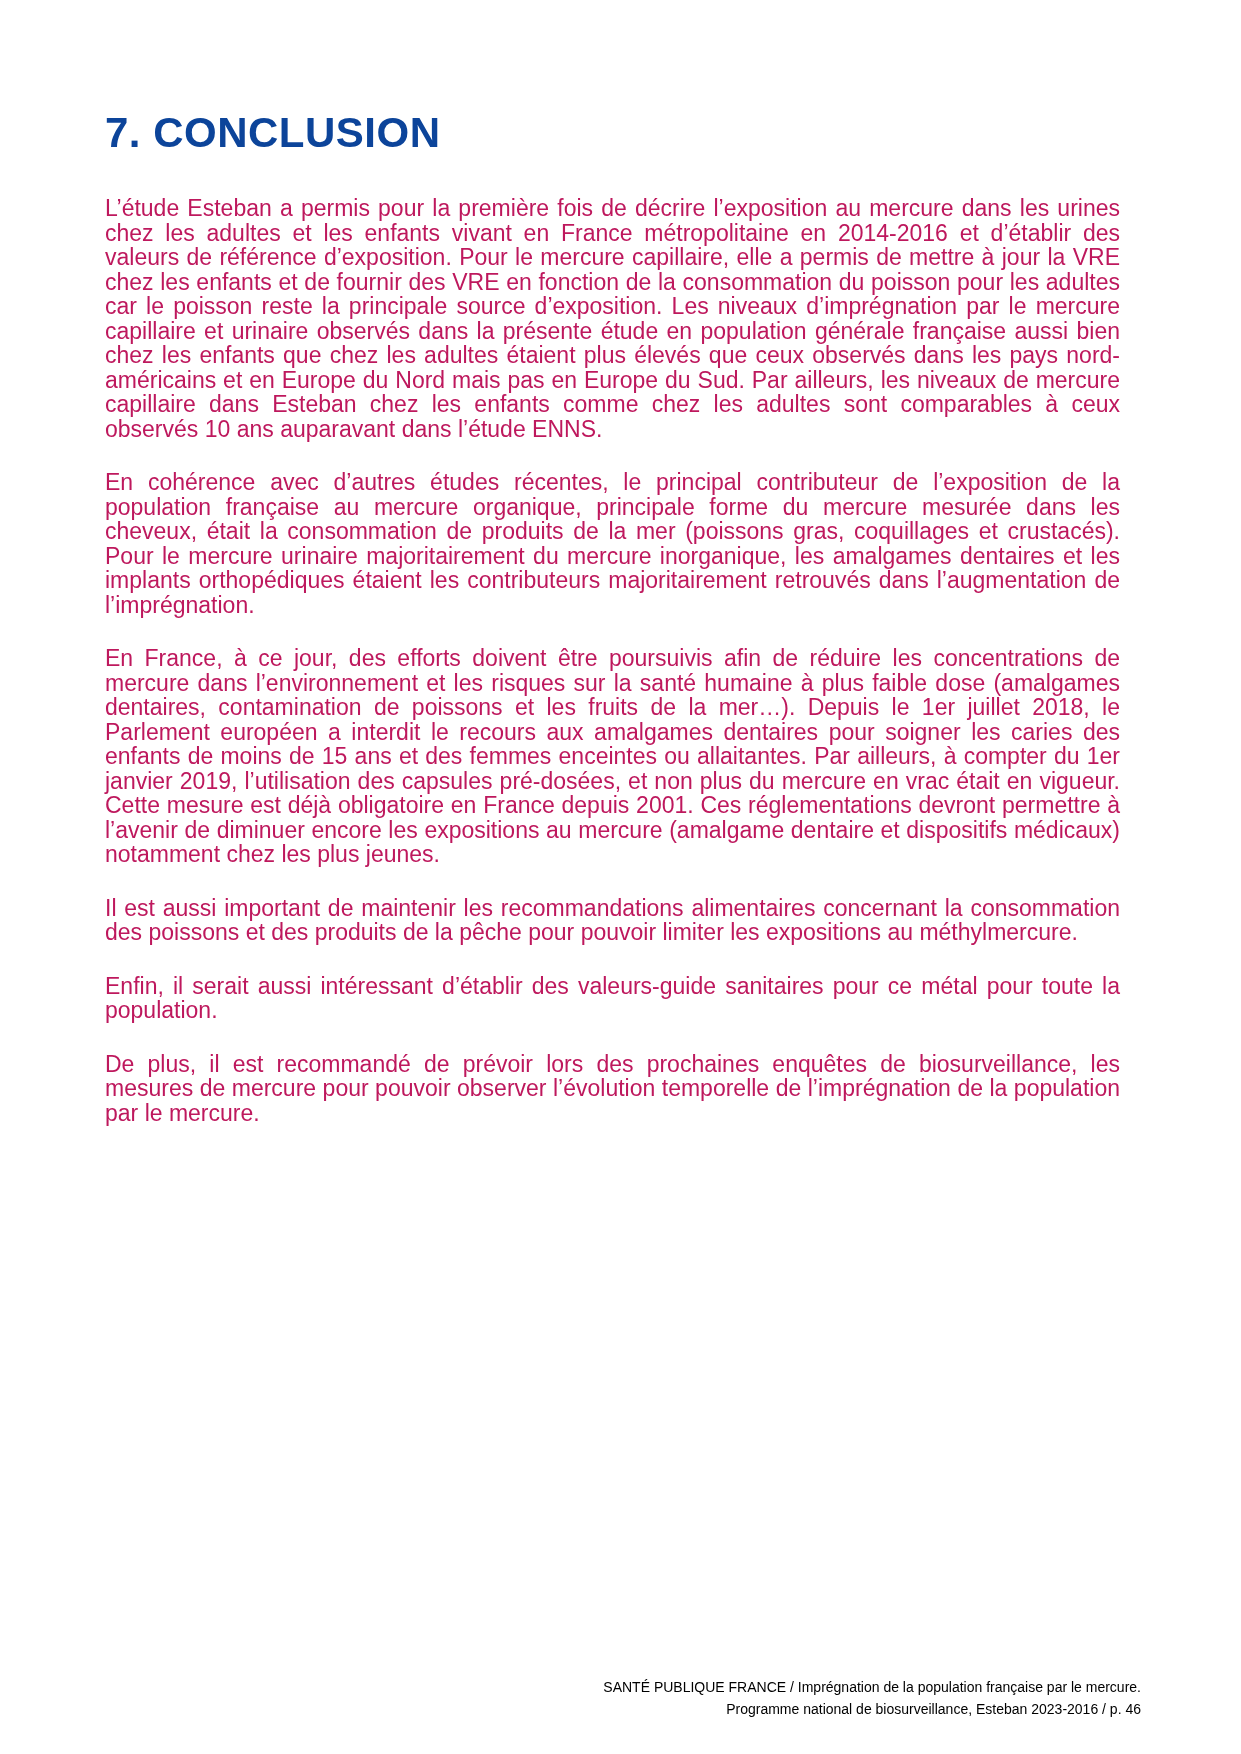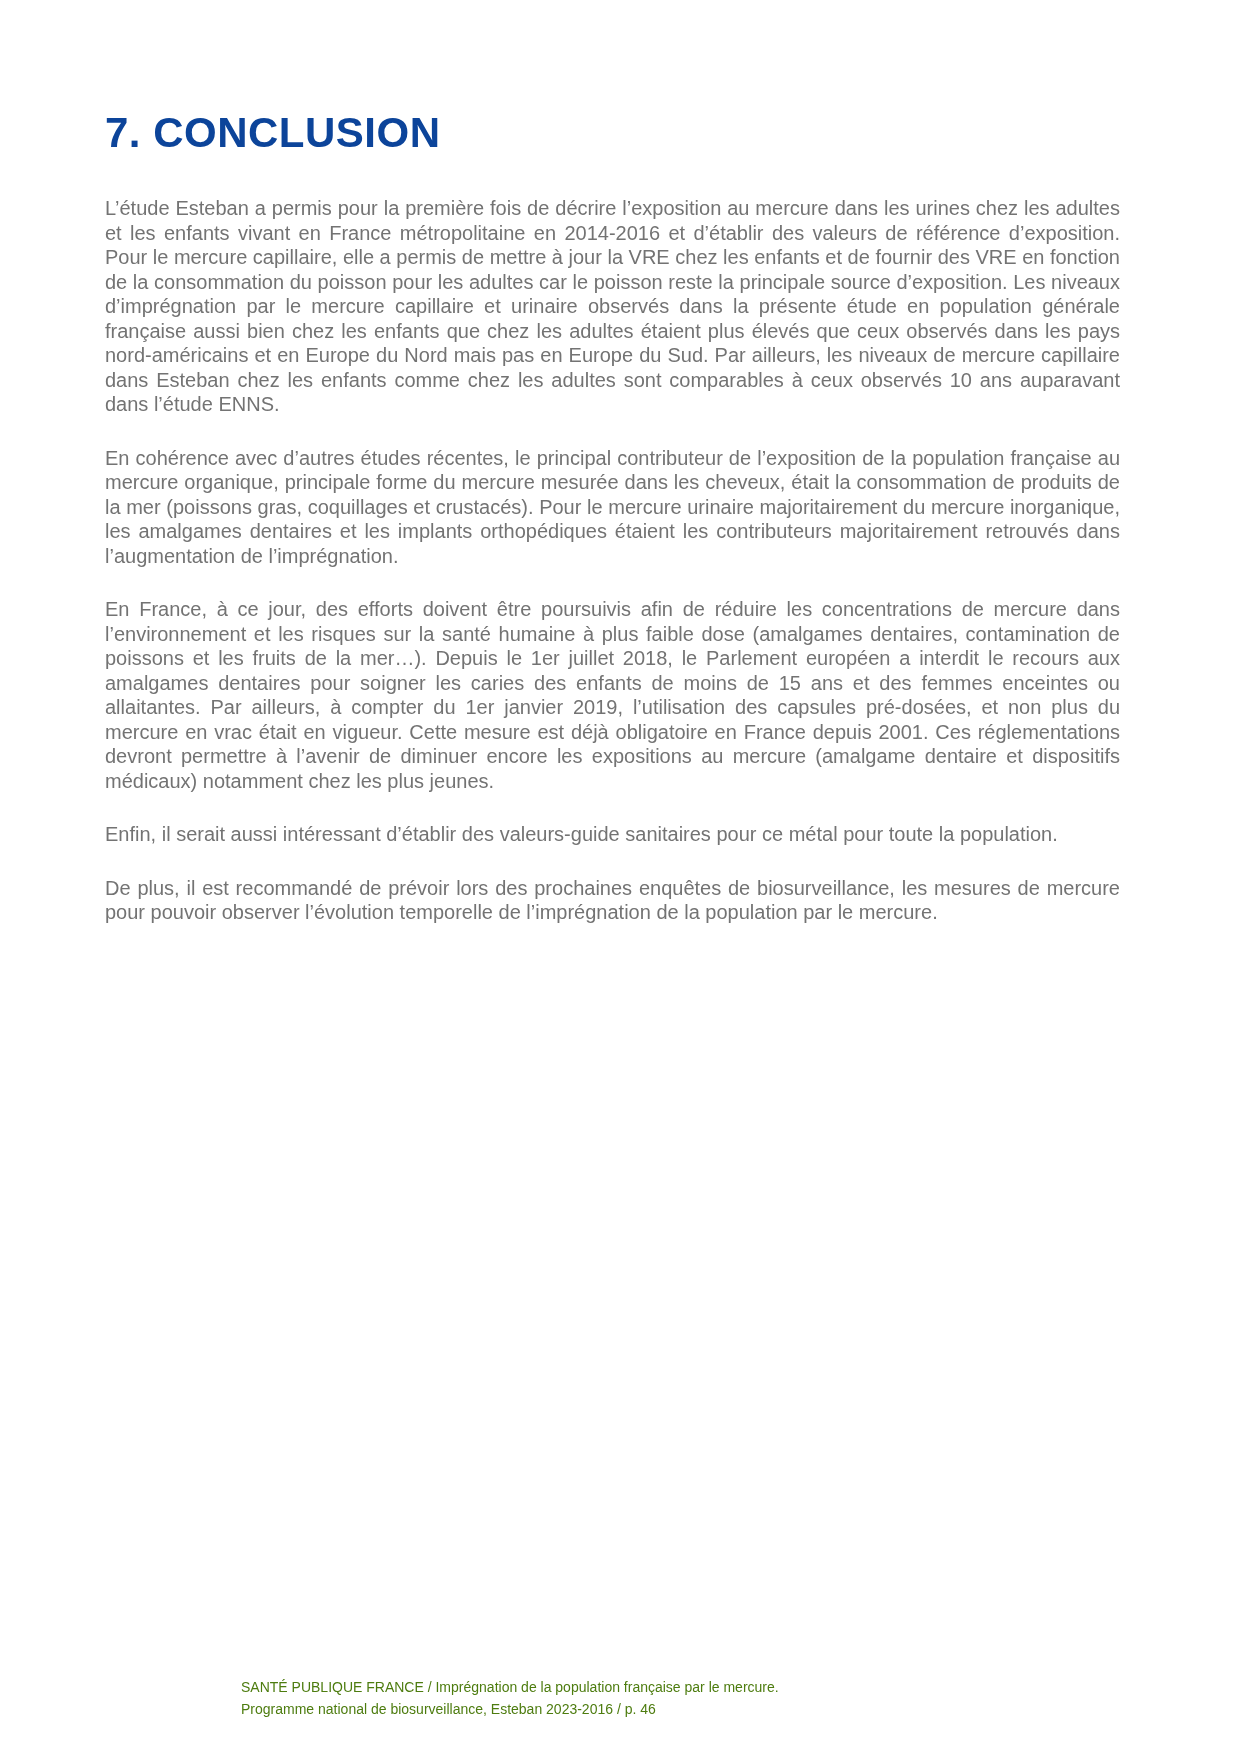--- a/index.html
+++ b/index.html
@@ -25,54 +25,55 @@
     line-height: 1.0;
     font-weight: bold;
     letter-spacing: 0.5px;
     color: #0c449a;
   }
   .body-text {
     position: absolute;
     left: 105px;
     top: 196px;
     width: 1015px;
-    color: #737373;
-    font-size: 20px;
+    color: #be185d;
+    font-size: 23px;
     line-height: 24.5px;
   }
   .body-text p {
     margin: 0 0 29px 0;
     text-align: justify;
     text-justify: inter-word;
   }
   .page-footer {
     position: absolute;
     right: 121px;
     top: 1676px;
     width: 900px;
-    text-align: left;
-    color: #4d7c0f;
+    text-align: right;
+    color: #000000;
     font-size: 14px;
     line-height: 22px;
   }
   .page-footer div {
     margin: 0;
   }
 </style>
 </head>
 <body>
 
 <div class="page">
 
   <h1 class="page-title">7. CONCLUSION</h1>
 
   <div class="body-text">
     <p>L’étude Esteban a permis pour la première fois de décrire l’exposition au mercure dans les urines chez les adultes et les enfants vivant en France métropolitaine en 2014-2016 et d’établir des valeurs de référence d’exposition. Pour le mercure capillaire, elle a permis de mettre à jour la VRE chez les enfants et de fournir des VRE en fonction de la consommation du poisson pour les adultes car le poisson reste la principale source d’exposition. Les niveaux d’imprégnation par le mercure capillaire et urinaire observés dans la présente étude en population générale française aussi bien chez les enfants que chez les adultes étaient plus élevés que ceux observés dans les pays nord-américains et en Europe du Nord mais pas en Europe du Sud. Par ailleurs, les niveaux de mercure capillaire dans Esteban chez les enfants comme chez les adultes sont comparables à ceux observés 10 ans auparavant dans l’étude ENNS.</p>
     <p>En cohérence avec d’autres études récentes, le principal contributeur de l’exposition de la population française au mercure organique, principale forme du mercure mesurée dans les cheveux, était la consommation de produits de la mer (poissons gras, coquillages et crustacés). Pour le mercure urinaire majoritairement du mercure inorganique, les amalgames dentaires et les implants orthopédiques étaient les contributeurs majoritairement retrouvés dans l’augmentation de l’imprégnation.</p>
     <p>En France, à ce jour, des efforts doivent être poursuivis afin de réduire les concentrations de mercure dans l’environnement et les risques sur la santé humaine à plus faible dose (amalgames dentaires, contamination de poissons et les fruits de la mer…). Depuis le 1er juillet 2018, le Parlement européen a interdit le recours aux amalgames dentaires pour soigner les caries des enfants de moins de 15 ans et des femmes enceintes ou allaitantes. Par ailleurs, à compter du 1er janvier 2019, l’utilisation des capsules pré-dosées, et non plus du mercure en vrac était en vigueur. Cette mesure est déjà obligatoire en France depuis 2001. Ces réglementations devront permettre à l’avenir de diminuer encore les expositions au mercure (amalgame dentaire et dispositifs médicaux) notamment chez les plus jeunes.</p>
+    <p>Il est aussi important de maintenir les recommandations alimentaires concernant la consommation des poissons et des produits de la pêche pour pouvoir limiter les expositions au méthylmercure.</p>
     <p>Enfin, il serait aussi intéressant d’établir des valeurs-guide sanitaires pour ce métal pour toute la population.</p>
     <p>De plus, il est recommandé de prévoir lors des prochaines enquêtes de biosurveillance, les mesures de mercure pour pouvoir observer l’évolution temporelle de l’imprégnation de la population par le mercure.</p>
   </div>
 
   <div class="page-footer">
     <div>SANTÉ PUBLIQUE FRANCE / Imprégnation de la population française par le mercure.</div>
     <div>Programme national de biosurveillance, Esteban 2023-2016 / p. 46</div>
   </div>
 
 </div>

